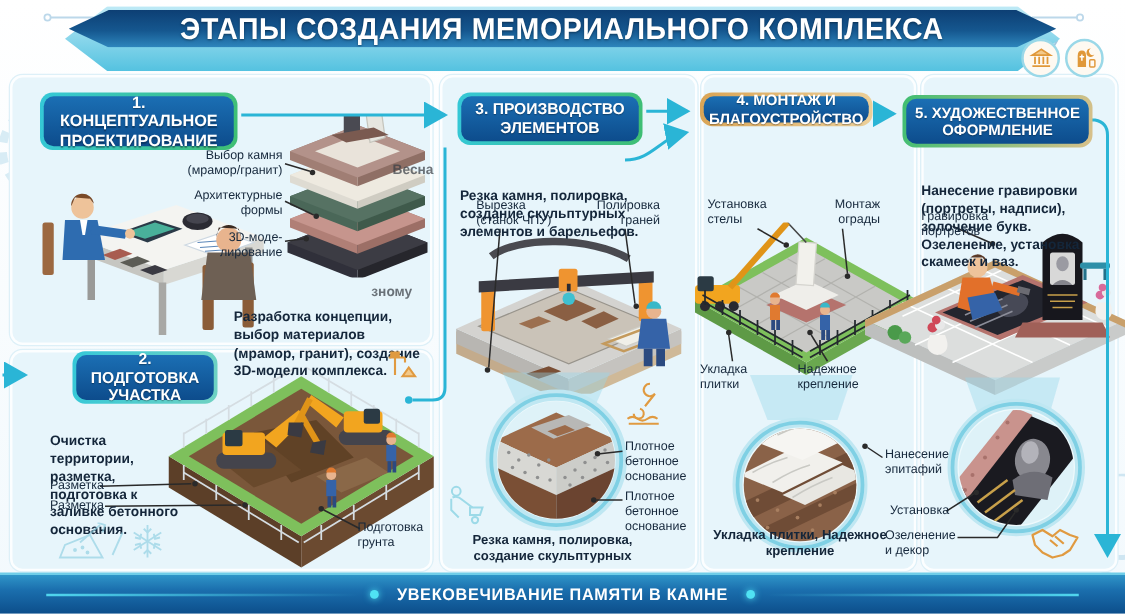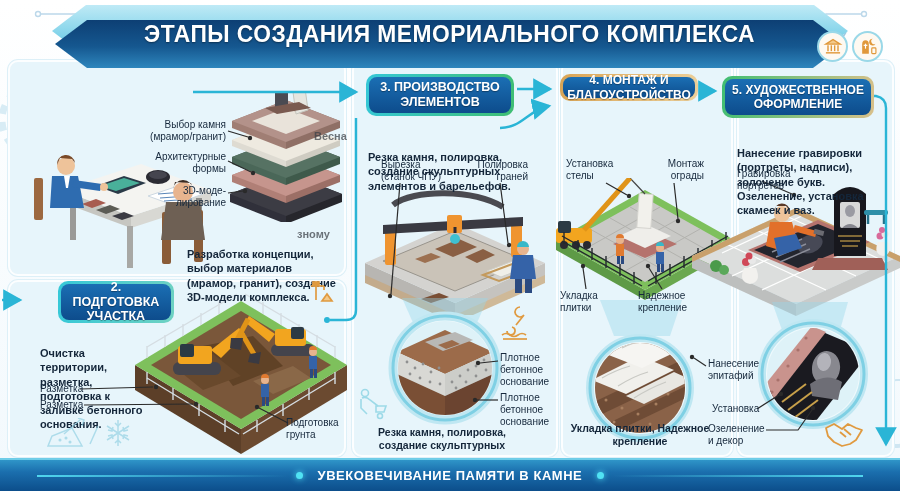--- a/index.html
+++ b/index.html
@@ -5,24 +5,24 @@
   * { margin:0; padding:0; box-sizing:border-box; }
   html,body { width:900px; height:491px; overflow:hidden; background:#fbfdff;
     font-family:"Liberation Sans", sans-serif; }
   #stage { position:relative; width:900px; height:491px; background:linear-gradient(180deg,#ffffff,#f2f9fd); }
   .abs { position:absolute; }
 
   
   .hdr-glow { left:52px; top:5px; width:796px; height:52px; z-index:3;
     background:linear-gradient(180deg,#bfeaf6,#54c2e0);
     clip-path:polygon(34px 0, calc(100% - 34px) 0, 100% 50%, calc(100% - 34px) 100%, 34px 100%, 0 50%); }
-  .hdr-bar { left:55px; top:20px; width:790px; height:48px; z-index:4;
+  .hdr-bar { left:55px; top:8px; width:790px; height:30px; z-index:4;
     background:linear-gradient(180deg,#0d3f74 0%,#15578f 55%,#2e86bd 100%);
     clip-path:polygon(32px 0, calc(100% - 32px) 0, 100% 50%, calc(100% - 32px) 100%, 32px 100%, 0 50%);
-    display:flex; align-items:flex-start; justify-content:center; }
+    display:flex; align-items:flex-end; justify-content:center; }
   .hdr-title { color:#ffffff; font-size:24px; font-weight:800; letter-spacing:.5px;
     transform:scaleX(.95); white-space:nowrap; text-shadow:0 1px 2px rgba(0,0,0,.4); }
 
   .icon-circle { width:31px; height:31px; border-radius:50%; background:#fef9f1;
     border:2px solid #9ad8e8; display:flex; align-items:center; justify-content:center; z-index:6; }
 
   
   .panel { background:#e7f5fb; border-radius:10px; z-index:1;
     box-shadow:inset 0 0 0 2px rgba(255,255,255,.85), 0 0 0 1px #ddf0f8; }
 
@@ -120,20 +120,23 @@
       <rect x="16.5" y="13" width="5" height="7" rx="1" fill="none" stroke="#e0983a" stroke-width="1.4"></rect>
     </svg>
   </div>
 
   <div class="abs panel" style="left:8px;top:60px;width:338px;height:216px"></div>
   <div class="abs panel" style="left:8px;top:280px;width:338px;height:177px"></div>
   <div class="abs panel" style="left:352px;top:60px;width:206px;height:397px"></div>
   <div class="abs panel" style="left:561px;top:60px;width:172px;height:397px"></div>
   <div class="abs panel" style="left:737px;top:60px;width:157px;height:397px"></div>
 
+  <div class="abs badge bg-teal-green" style="left:32px;top:74px;width:158px;height:46px">
+    <div class="badge-inner" style="font-size:13px">1. КОНЦЕПТУАЛЬНОЕ ПРОЕКТИРОВАНИЕ</div>
+  </div>
 
   <svg class="abs illus" style="left:26px;top:128px" width="205" height="142" viewBox="0 0 205 142">
     <polygon points="105,88 185,62 185,74 105,100" fill="#d8d8d3"></polygon>
     <polygon points="35,62 105,88 105,100 35,74" fill="#c6c6c1"></polygon>
     <rect x="44" y="72" width="6" height="40" fill="#9a9a98"></rect>
     <rect x="170" y="70" width="6" height="42" fill="#8d8d8b"></rect>
     <rect x="101" y="98" width="6" height="42" fill="#a8a8a5"></rect>
     <polygon points="35,62 115,36 185,62 105,88" fill="#f4f4f1"></polygon>
     <polygon points="70,58 98,48 120,55 92,66" fill="#2a3a48"></polygon>
     <polygon points="74,58 98,50 114,55 90,63" fill="#49b09a"></polygon>

